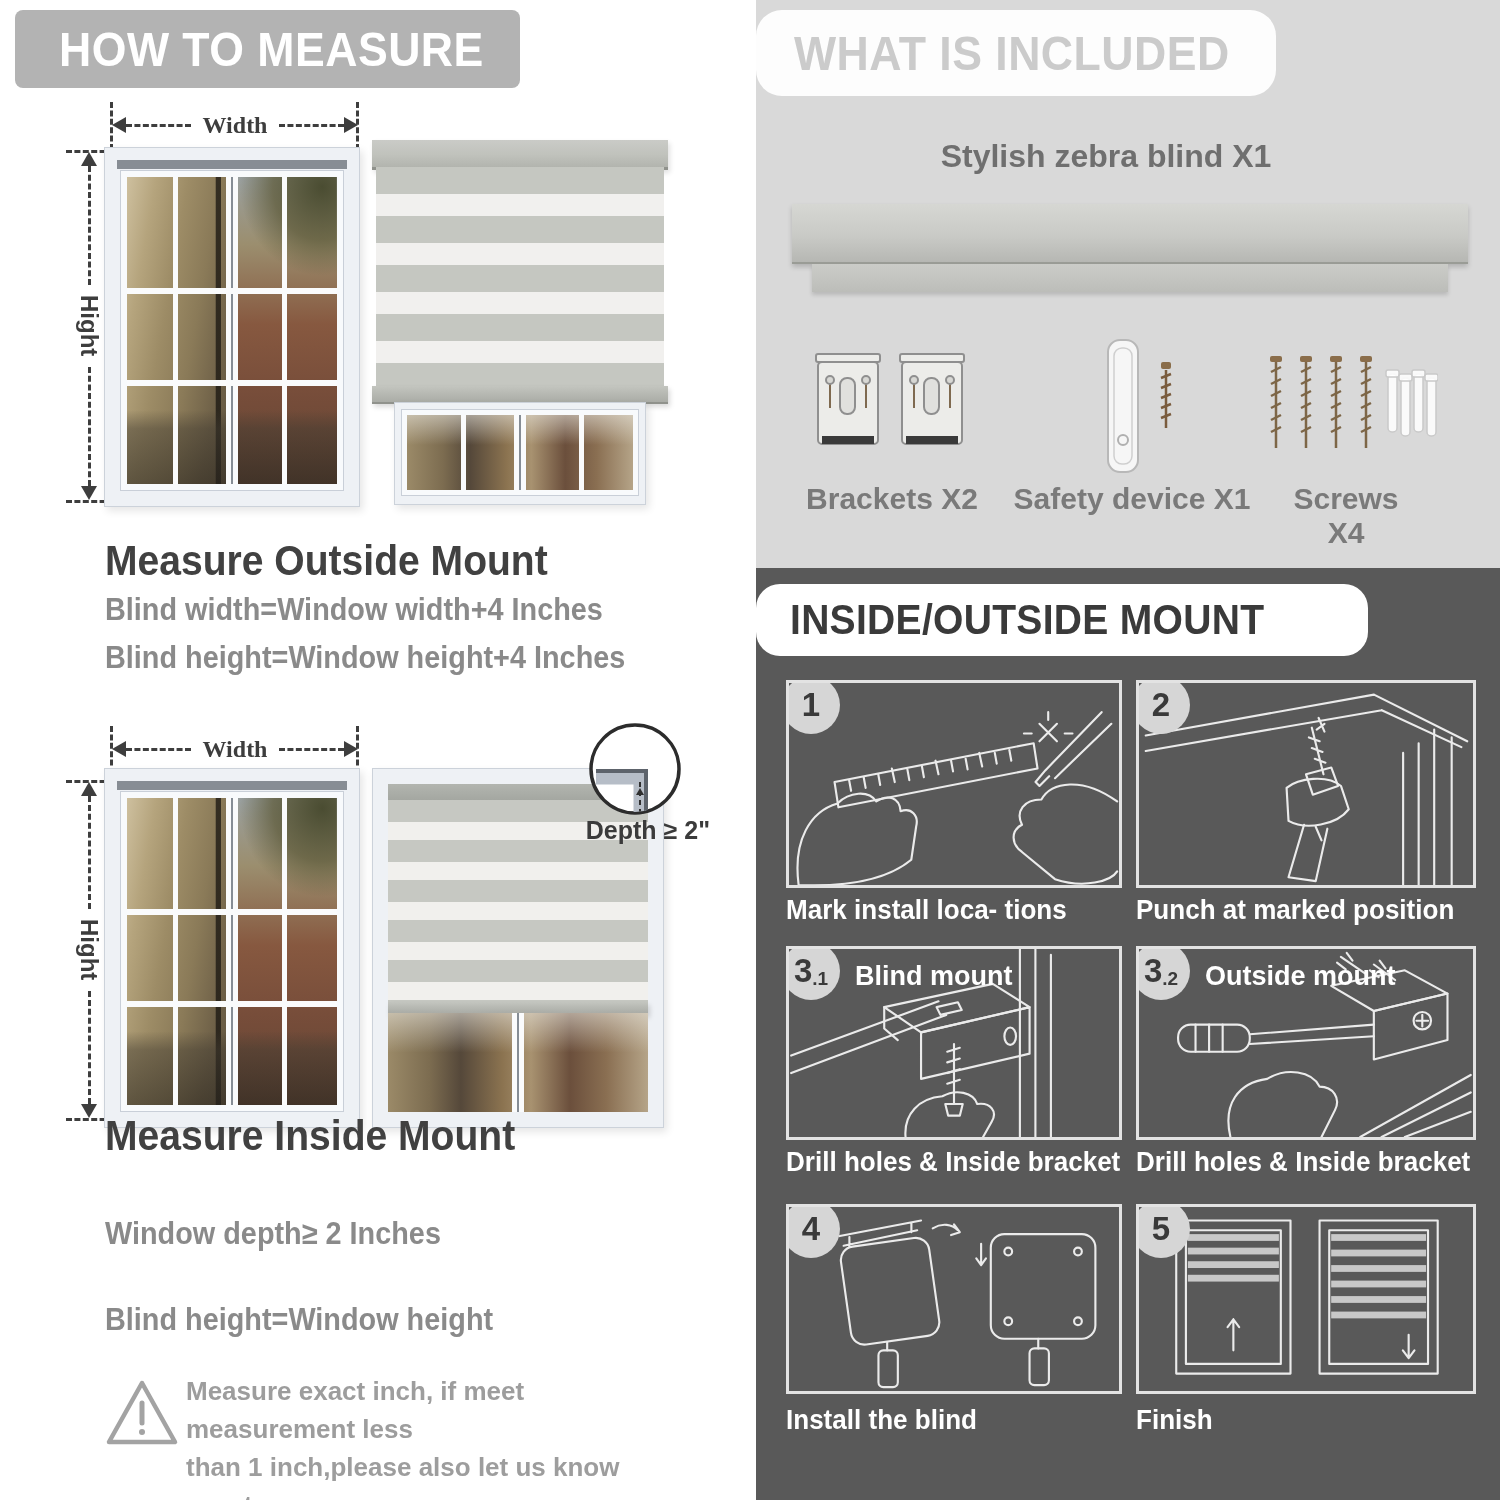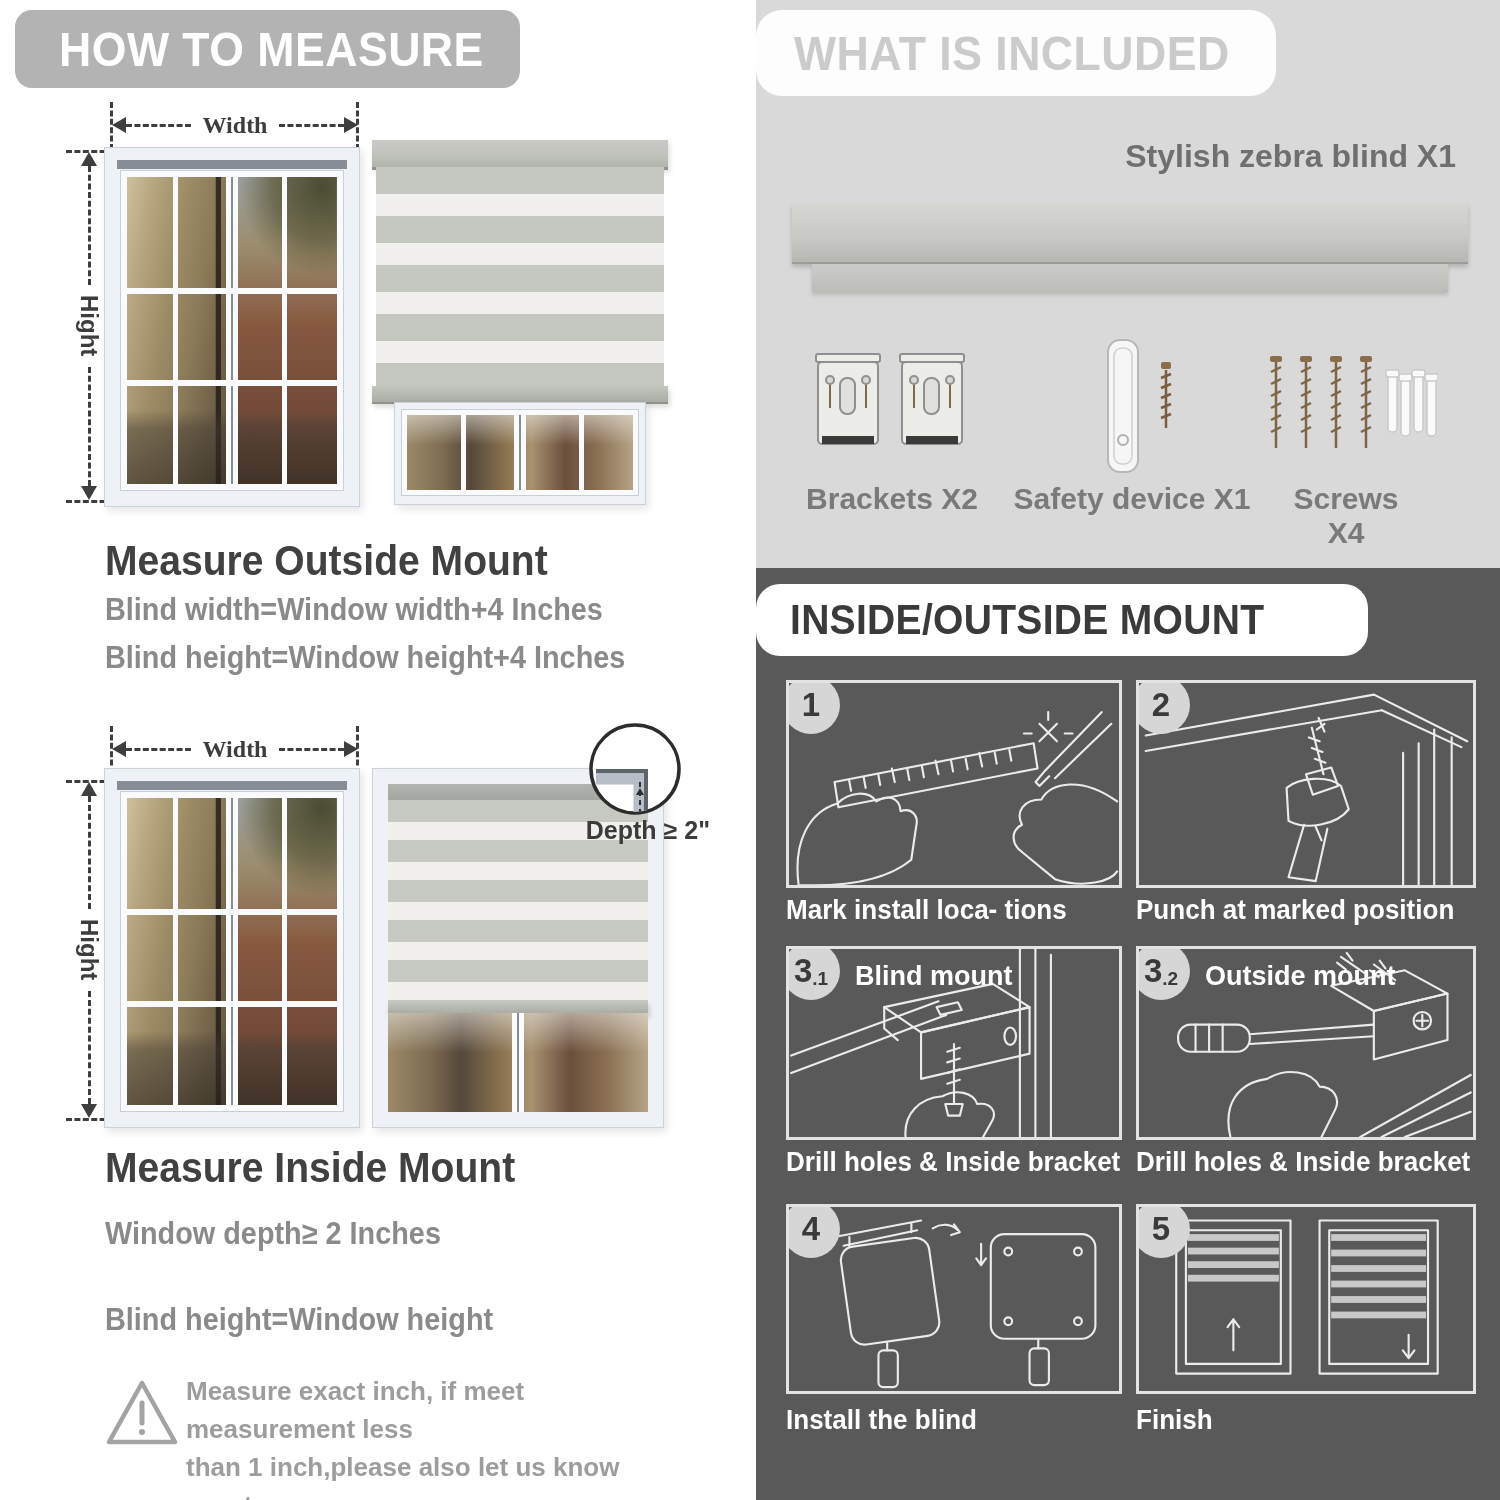--- a/index.html
+++ b/index.html
@@ -3,21 +3,21 @@
 <meta charset="utf-8">
 <style>
   html,body{margin:0;padding:0;background:#ffffff;}
   .canvas{position:relative;width:1500px;height:1500px;background:#fff;overflow:hidden;
           font-family:"Liberation Sans", sans-serif;}
   .abs{position:absolute;}
   .cond{display:inline-block;transform:scaleX(.93);transform-origin:left center;white-space:nowrap;}
 
   
   .banner-gray{left:15px;top:10px;width:505px;height:78px;background:var(--banner-gray,#b3b3b3);
-    border-radius:17px;display:flex;align-items:center;padding-left:44px;box-sizing:border-box;}
+    border-radius:8px;display:flex;align-items:center;padding-left:44px;box-sizing:border-box;}
   .banner-gray span{font-size:48px;font-weight:800;color:#fff;letter-spacing:.5px;}
 
   .sec-title{font-size:42px;font-weight:800;color:var(--title-dark,#414141);}
   .sec-line{font-size:31px;font-weight:700;color:var(--body-gray,#8a8a8a);}
 
   
   .pwindow{background:#eef1f5;box-shadow:inset 0 0 0 1px #ccd2da, 3px 4px 8px rgba(0,0,0,.10);}
   .pw-lintel{position:absolute;left:13px;right:13px;top:13px;height:9px;background:#878d94;}
   .pw-glass{position:absolute;left:17px;right:17px;top:24px;bottom:17px;border:6px solid #f8fafc;
     box-shadow:0 0 0 1px #c9cfd8;}
@@ -62,21 +62,21 @@
   .depth-label{font-size:25px;font-weight:800;color:#3b3b3b;text-align:right;}
 
   .warn-text{font-size:26px;font-weight:600;color:#9d9d9d;line-height:38px;}
 
   
   .panel-light{left:756px;top:0;width:744px;height:568px;background:var(--panel-light,#d9d9d9);}
   .panel-dark{left:756px;top:568px;width:744px;height:932px;background:var(--panel-dark,#595959);}
   .banner-white-l{left:0;top:10px;width:520px;height:86px;background:#fdfdfd;border-radius:26px;
     display:flex;align-items:center;padding-left:38px;box-sizing:border-box;}
   .banner-white-l span{font-size:48px;font-weight:800;color:var(--included-header,#cbcbcb);letter-spacing:.5px;}
-  .blind-name{left:0;top:138px;width:700px;text-align:right;font-size:32px;font-weight:700;color:#6f6f6f;}
+  .blind-name{left:0;top:138px;width:700px;text-align:center;font-size:32px;font-weight:700;color:#6f6f6f;}
   .item-label{top:482px;font-size:30px;font-weight:700;color:var(--label-gray,#7a7a7a);text-align:center;}
 
   .banner-white-d{left:0;top:16px;width:612px;height:72px;background:#ffffff;border-radius:24px;
     display:flex;align-items:center;padding-left:34px;box-sizing:border-box;}
   .banner-white-d span{font-size:42px;font-weight:800;color:#3a3a3a;letter-spacing:.3px;}
 
   .step-panel{position:absolute;border:3px solid #e3e3e3;box-sizing:border-box;overflow:hidden;}
   .step-badge{position:absolute;left:-7px;top:-7px;width:58px;height:58px;border-radius:50%;
     background:#d6d6d6;display:flex;align-items:center;justify-content:center;color:#3a3a3a;}
   .badge-main{font-size:33px;font-weight:800;}
@@ -200,21 +200,21 @@
     <g clip-path="url(#cc)">
       <path d="M8,56 H52 V94" fill="none" stroke="#b6bdc7" stroke-width="13"></path>
       <path d="M8,49 H58 V94" fill="none" stroke="#5d636b" stroke-width="4"></path>
       <path d="M52,60 V94" fill="none" stroke="#2f2f2f" stroke-width="2" stroke-dasharray="5 4"></path>
       <path d="M52,66 l-4,7 h8 z" fill="#2f2f2f"></path>
     </g>
   </svg>
   <div class="abs depth-label" style="left:550px;top:816px;width:160px;">
     <span>Depth ≥ 2"</span></div>
 
-  <div class="abs sec-title" style="left:105px;top:1144px;">
+  <div class="abs sec-title" style="left:105px;top:1112px;">
     <span class="cond">Measure Inside Mount</span></div>
   <div class="abs sec-line" style="left:105px;top:1200px;margin-top:16px;">
     <span class="cond">Window depth≥ 2 Inches</span></div>
   <div class="abs sec-line" style="left:105px;top:1302px;">
     <span class="cond">Blind height=Window height</span></div>
 
   <svg class="abs" style="left:104px;top:1378px;" width="76" height="72" viewBox="0 0 76 72">
     <path d="M38,5 L71,64 L5,64 Z" fill="none" stroke="#a3a3a3" stroke-width="4.5" stroke-linejoin="round"></path>
     <path d="M38,25 V45" stroke="#a3a3a3" stroke-width="5" stroke-linecap="round" fill="none"></path>
     <circle cx="38" cy="54" r="3" fill="#a3a3a3"></circle>

